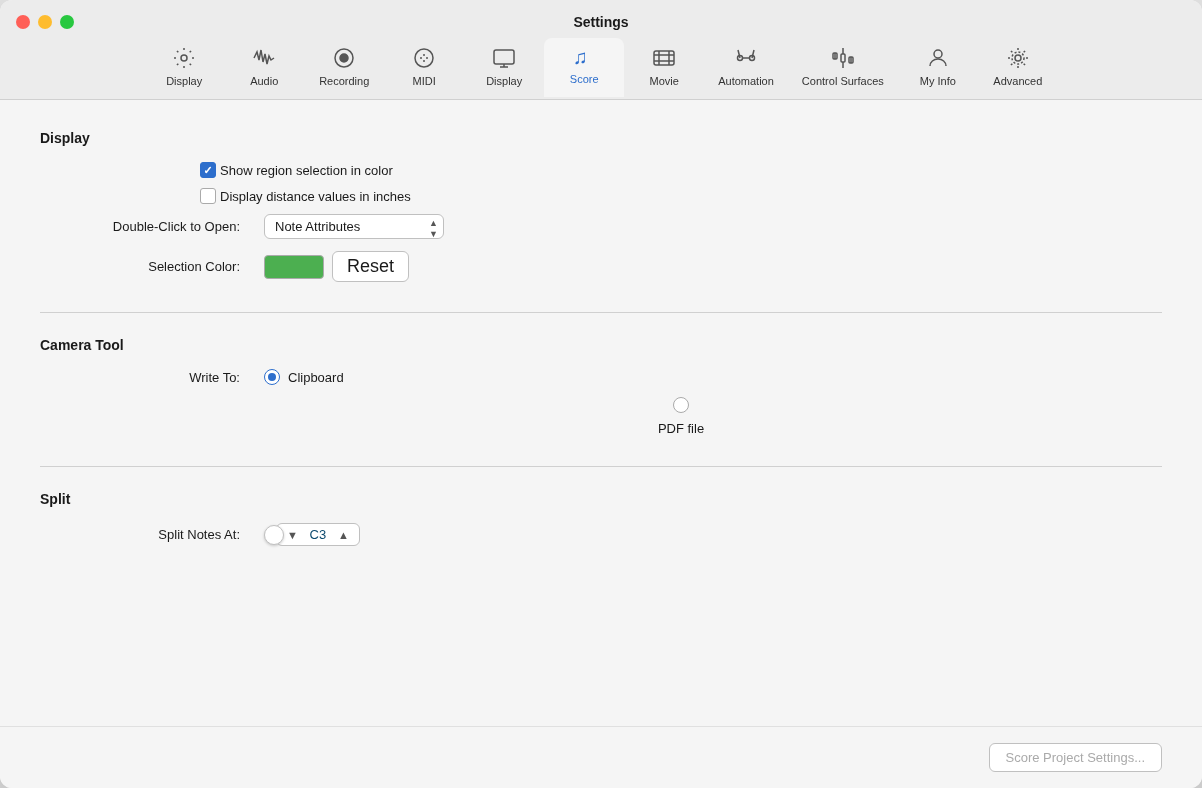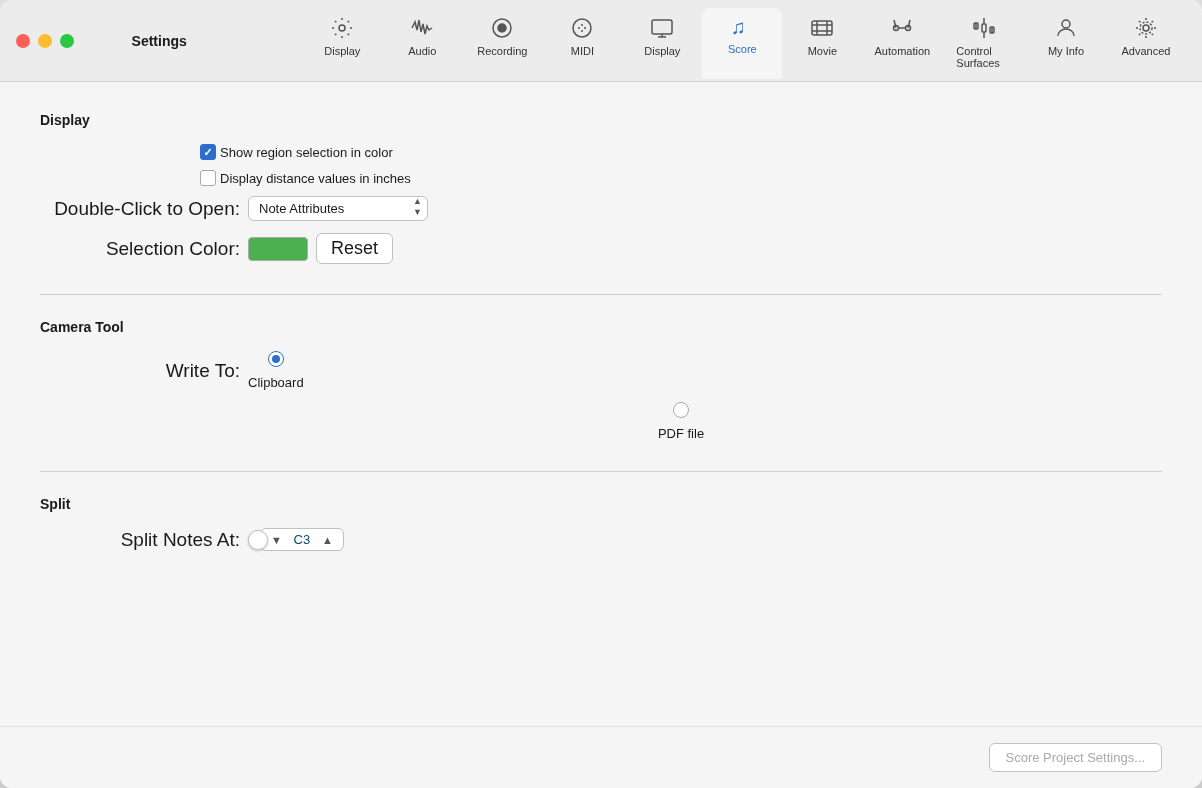--- a/index.html
+++ b/index.html
@@ -16,23 +16,24 @@
       height: 788px;
       background: #f5f5f5;
       border-radius: 12px;
       box-shadow: 0 20px 60px rgba(0,0,0,0.3);
       overflow: hidden;
       display: flex;
       flex-direction: column;
     }
     .title-bar {
       background: #ececec;
-      padding: 8px 16px 0 16px;
+      padding: 14px 16px 0 16px;
       border-bottom: 1px solid #d0d0d0;
       display: flex;
+      flex-direction: column;
       align-items: center;
     }
     .title-bar-top {
       width: 100%;
       display: flex;
       align-items: center;
       margin-bottom: 8px;
       position: relative;
     }
     .window-controls {
@@ -115,25 +116,25 @@
     .form-row {
       display: flex;
       align-items: center;
       margin-bottom: 12px;
       padding-left: 80px;
     }
     .form-row.labeled {
       padding-left: 0;
     }
     .form-label {
-      font-size: 19px;
+      font-size: 13px;
       color: #1a1a1a;
       text-align: right;
       min-width: 200px;
-      margin-right: 8px;
+      margin-right: 24px;
     }
     .checkbox-row {
       display: flex;
       align-items: center;
       gap: 4px;
       margin-bottom: 10px;
       padding-left: 160px;
     }
     .checkbox {
       width: 16px;
@@ -156,21 +157,21 @@
       color: white;
       font-size: 11px;
       font-weight: 700;
     }
     .checkbox-label {
       font-size: 13px;
       color: #1a1a1a;
     }
     .select-wrapper {
       display: flex;
-      align-items: flex-start;
+      align-items: flex-end;
       position: relative;
     }
     .select-control {
       appearance: none;
       background: white;
       border: 1px solid #c0c0c0;
       border-radius: 6px;
       padding: 4px 30px 4px 10px;
       font-size: 13px;
       color: #1a1a1a;
@@ -485,21 +486,21 @@
       </div>
     </div>
 
     <hr class="section-divider">
 
     <div class="section">
       <div class="section-title">Camera Tool</div>
 
       <div class="form-row labeled">
         <span class="form-label">Write To:</span>
-        <div style="display: flex; align-items: center; gap: 8px; flex-direction: column;">
+        <div style="display: flex; align-items: center; gap: 8px;">
           <div class="radio checked"></div>
           <span class="radio-label">Clipboard</span>
         </div>
       </div>
 
       <div class="radio-row">
         <div class="radio"></div>
         <span class="radio-label">PDF file</span>
       </div>
     </div>

